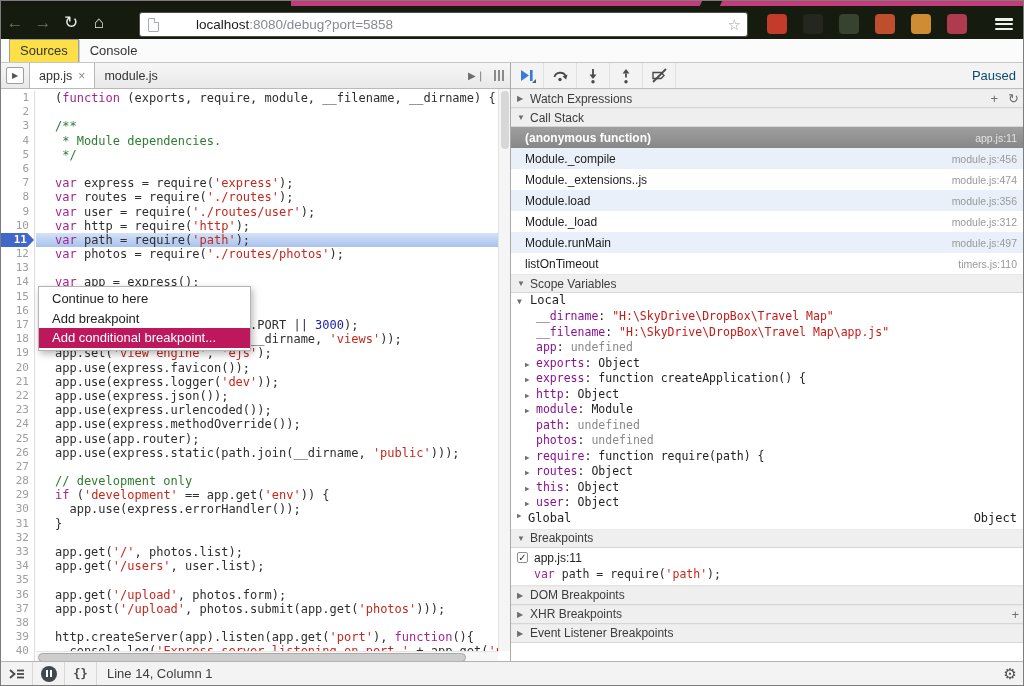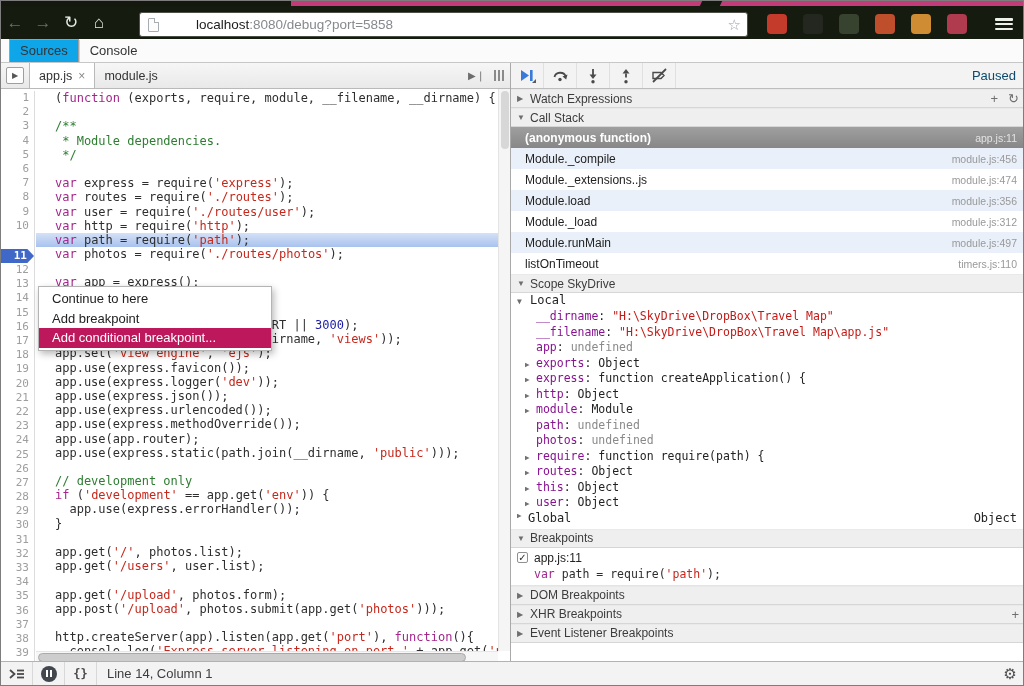--- a/index.html
+++ b/index.html
@@ -21,52 +21,52 @@
   .url-host { color:#1c1c1c; }
   .url-star { margin-left:auto; color:#9aa0a6; font-size:15px; }
   .ext-area { position:absolute; left:766px; top:8px; display:flex; gap:16px; }
   .ext-chip { width:20px; height:20px; border-radius:4px; filter:blur(0.6px); }
   .menu-btn { position:absolute; right:12px; top:12px; width:18px; height:12px; display:flex; flex-direction:column; justify-content:space-between; }
   .menu-btn i { display:block; height:2.5px; background:#eef0ea; border-radius:1px; }
 
   
   .panel-tabs { position:absolute; left:0; top:38px; width:1024px; height:24px; background:#fbfbfb; border-bottom:1px solid #c7c7c7; display:flex; align-items:flex-end; padding-left:8px; }
   .panel-tab { font-size:13px; color:#333; padding:3px 10px 4px; }
-  .panel-tab.active { border:1px solid #a0a0a0; border-bottom:none; background:#0ea5e9; }
+  .panel-tab.active { border:1px solid #a0a0a0; border-bottom:none; background:#fde047; }
   .panel-tab.plain { border-left:1px solid #d0d0d0; }
 
   
   .main { position:absolute; left:0; top:62px; width:1024px; height:600px; display:flex; }
   .left-pane { position:relative; width:510px; height:600px; border-right:1px solid #a9a9a9; }
   .file-tabs { position:absolute; left:0; top:0; right:0; height:26px; background:linear-gradient(#f6f6f6,#e9e9e9); border-bottom:1px solid #b9b9b9; display:flex; align-items:center; }
   .nav-show-btn { width:18px; height:17px; border:1px solid #9e9e9e; border-radius:2px; background:#fdfdfd; margin:0 5px; font-size:8px; color:#555; text-align:center; line-height:16px; }
   .file-tab { height:25px; display:flex; align-items:center; padding:0 9px; font-size:12.5px; color:#333; }
   .file-tab.active { background:#fff; border-left:1px solid #b9b9b9; border-right:1px solid #b9b9b9; }
   .tab-close { margin-left:6px; color:#8a8a8a; font-size:12px; }
   .tabbar-right { margin-left:auto; display:flex; align-items:center; gap:8px; padding-right:6px; color:#6d6d6d; }
   .play-bar-ico { font-size:10px; letter-spacing:1px; }
   .cols-ico { display:flex; gap:2px; }
   .cols-ico i { width:2px; height:11px; background:#8a8a8a; display:block; }
 
   
   .editor { position:absolute; left:0; top:26px; right:0; bottom:0; overflow:hidden; background:#fff; }
   .gutter { position:absolute; left:0; top:2px; width:34px; bottom:0; border-right:1px solid #dcdcdc; }
   .gut-num { height:14.2px; line-height:14.2px; font:11px "DejaVu Sans Mono", monospace; color:#9e9e9e; text-align:right; padding-right:5px; }
-  .gut-num.exec { background:#4068c8; color:#fff; font-weight:bold; clip-path:polygon(0 0,80% 0,100% 50%,80% 100%,0 100%); padding-right:7px;margin-top:16px; }
+  .gut-num.exec { background:#4068c8; color:#fff; font-weight:bold; clip-path:polygon(0 0,80% 0,100% 50%,80% 100%,0 100%); padding-right:7px; }
   .code-col { position:absolute; left:35px; top:2px; right:12px; bottom:0; overflow:hidden; }
   .code-line { height:14.2px; line-height:14.2px; font:12px "DejaVu Sans Mono", monospace; white-space:pre; padding-left:19px; color:#2e2e2e; }
   .code-line.exec { background:linear-gradient(180deg,#d4e1f7,#a9c2ee); }
   .tok-k{color:#a4268c} .tok-s{color:#c5281c} .tok-c{color:#2e7d32} .tok-n{color:#1a1aa6} .tok-p{color:#2e2e2e}
   .vscroll { position:absolute; right:0; top:0; bottom:12px; width:12px; background:#f5f5f5; border-left:1px solid #e3e3e3; }
   .vthumb { margin:2px 1.5px; height:58px; background:#d7d7d7; border-radius:5px; }
   .hscroll { position:absolute; left:35px; right:12px; bottom:0; height:12px; background:#f7f7f7; border-top:1px solid #e6e6e6; }
   .hthumb { position:absolute; left:2px; right:32px; top:1px; height:9px; background:#cdcdcd; border:1px solid #aaa; border-radius:5px; }
 
   
-  .ctx-menu { position:absolute; left:37px; top:197px; width:234px; background:#fff; border:1px solid #b4b4b4; box-shadow:2px 3px 7px rgba(0,0,0,.28); padding:2px 0; z-index:20; }
+  .ctx-menu { position:absolute; left:37px; top:197px; width:213px; background:#fff; border:1px solid #b4b4b4; box-shadow:2px 3px 7px rgba(0,0,0,.28); padding:2px 0; z-index:20; }
   .ctx-item { height:19.5px; line-height:19.5px; font-size:13px; color:#222; padding-left:13px; white-space:nowrap; }
   .ctx-item.sel { background:#be185d; color:#fff; }
 
   
   .right-pane { position:relative; flex:1; height:600px; background:#fff; overflow:hidden; }
   .dbg-toolbar { height:26px; background:#f3f3f3; border-bottom:1px solid #bdbdbd; display:flex; align-items:stretch; }
   .dbg-btn { width:33px; display:flex; align-items:center; justify-content:center; border-right:1px solid #e0e0e0; }
   .paused-label { margin-left:auto; font-size:13px; color:#0c4a6e; line-height:26px; padding-right:9px; }
 
   .sec-h { height:19px; background:#efefef; border-bottom:1px solid #d6d6d6; border-top:1px solid #e9e9e9; display:flex; align-items:center; font-size:12px; color:#3c3c3c; padding:0 6px; }
@@ -341,21 +341,21 @@
           <div class="cs-row alt">
             <span>Module.runMain</span>
             <span class="cs-loc">module.js:497</span>
           </div>
           <div class="cs-row">
             <span>listOnTimeout</span>
             <span class="cs-loc">timers.js:110</span>
           </div>
           <div class="sec-h">
             <span class="sec-tri">▼</span>
-            <span>Scope SkyDrive</span>
+            <span>Scope Variables</span>
           </div>
           <div class="scope-local"><span class="sec-tri">▼</span><span>Local</span></div>
           <div class="sv-row"><span class="sv-tri"></span><span class="sv-name">__dirname</span><span class="sv-sep">: </span><span class="v-str">"H:\SkyDrive\DropBox\Travel Map"</span></div>
           <div class="sv-row"><span class="sv-tri"></span><span class="sv-name">__filename</span><span class="sv-sep">: </span><span class="v-str">"H:\SkyDrive\DropBox\Travel Map\app.js"</span></div>
           <div class="sv-row"><span class="sv-tri"></span><span class="sv-name">app</span><span class="sv-sep">: </span><span class="v-undef">undefined</span></div>
           <div class="sv-row"><span class="sv-tri">▶</span><span class="sv-name">exports</span><span class="sv-sep">: </span><span class="v-obj">Object</span></div>
           <div class="sv-row"><span class="sv-tri">▶</span><span class="sv-name">express</span><span class="sv-sep">: </span><span class="v-obj">function createApplication() {</span></div>
           <div class="sv-row"><span class="sv-tri">▶</span><span class="sv-name">http</span><span class="sv-sep">: </span><span class="v-obj">Object</span></div>
           <div class="sv-row"><span class="sv-tri">▶</span><span class="sv-name">module</span><span class="sv-sep">: </span><span class="v-obj">Module</span></div>
           <div class="sv-row"><span class="sv-tri"></span><span class="sv-name">path</span><span class="sv-sep">: </span><span class="v-undef">undefined</span></div>

